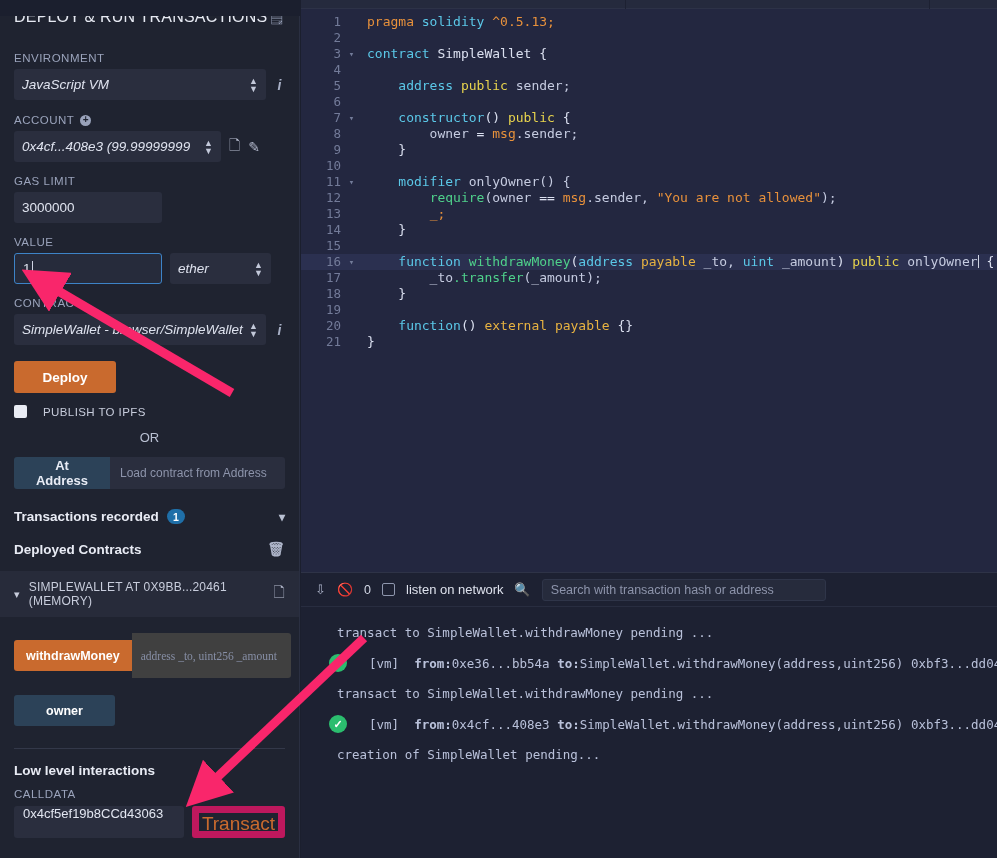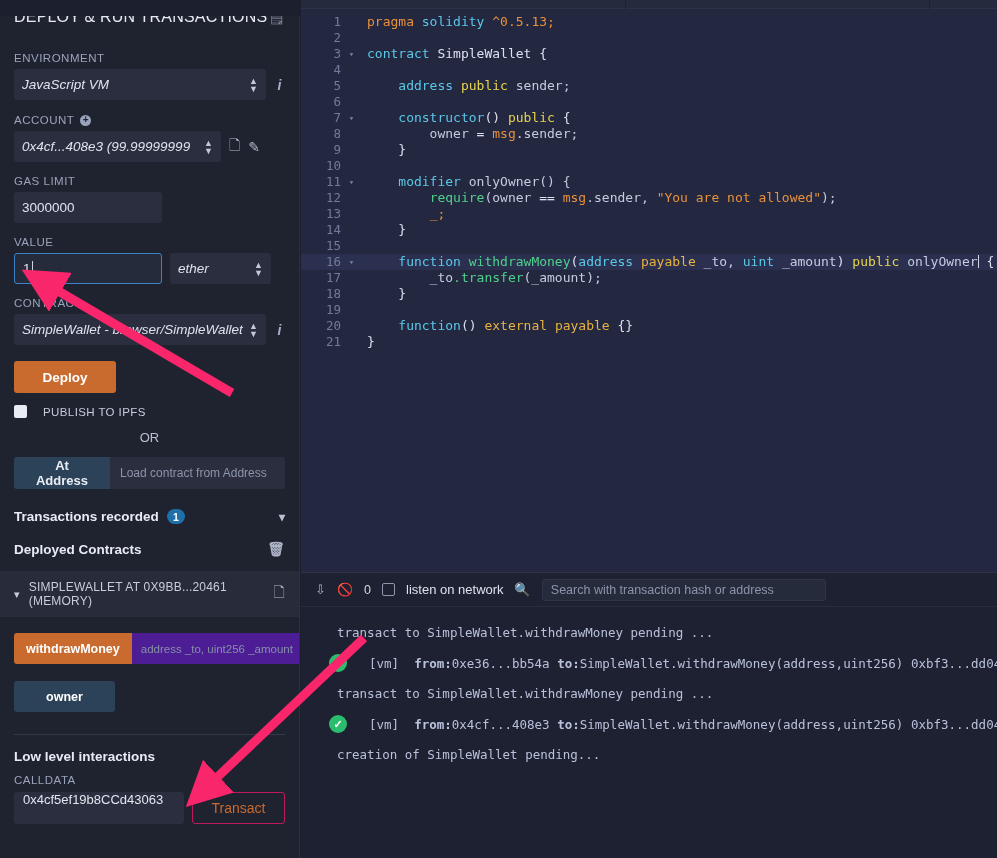--- a/index.html
+++ b/index.html
@@ -110,42 +110,42 @@
   }
   .copy-ic { margin-left:auto; color:#b6bccf; font-size:14px; }
 
   .fn-row { display:flex; align-items:center; padding: 0 14px; gap:0; }
   .fn-btn {
     background:#c96a2e; color:#fff; font-size:12.5px; font-weight:bold;
     border:none; border-radius:3px 0 0 3px; height:31px; padding: 0 12px;
     cursor:pointer; font-family:"Liberation Sans", sans-serif; white-space:nowrap;
   }
   .fn-inp {
-    flex:1; background:#4c1d95; border:none; color:#878fa6; font-size:11.5px;
-    height:31px; padding: 0 9px; border-radius: 0 3px 3px 0;
-    font-family:Liberation Sans, sans-serif; overflow:hidden;
+    flex:1; background:#404040; border:none; color:#878fa6; font-size:11.5px;
+    height:45px; padding: 0 9px; border-radius: 0 3px 3px 0;
+    font-family:Liberation Serif, serif; overflow:hidden;
   }
   .fn-inp::placeholder { color:#878fa6; }
 
   .owner-btn {
     background:#2c4258; color:#fff; font-size:12.5px; font-weight:bold;
     border:none; border-radius:3px; height:31px; width:101px;
     cursor:pointer; font-family:"Liberation Sans", sans-serif;
   }
   .hr { height:1px; background:#333849; margin: 0 14px; }
   .lli-title { color:#e8ebf4; font-size:13.5px; font-weight:bold; padding: 0 14px; }
   .calldata-row { display:flex; align-items:center; padding: 0 14px; gap:8px; }
   .calldata-inp {
     flex:1; background:#2a2e3e; border:none; color:#e2e6f1; font-size:13px;
     height:32px; padding: 0 9px; border-radius:3px;
     font-family:"Liberation Sans", sans-serif; overflow:hidden; white-space:nowrap;
   }
   .transact-btn {
-    background: transparent; border:1px solid #be185d; color:#c96a2e;
-    font-size:14px; height:32px; width:93px; border-radius:3px; cursor:pointer;
+    background: transparent; border:7px solid #be185d; color:#c96a2e;
+    font-size:19px; height:32px; width:93px; border-radius:3px; cursor:pointer;
     font-family:"Liberation Sans", sans-serif;
   }
 
   
   #editor-pane {
     position:absolute; left:301px; top:0; width:696px; height:572px;
     background:#222639; overflow:hidden;
   }
   #tabbar-sliver {
     position:absolute; left:0; top:0; width:696px; height:9px;

